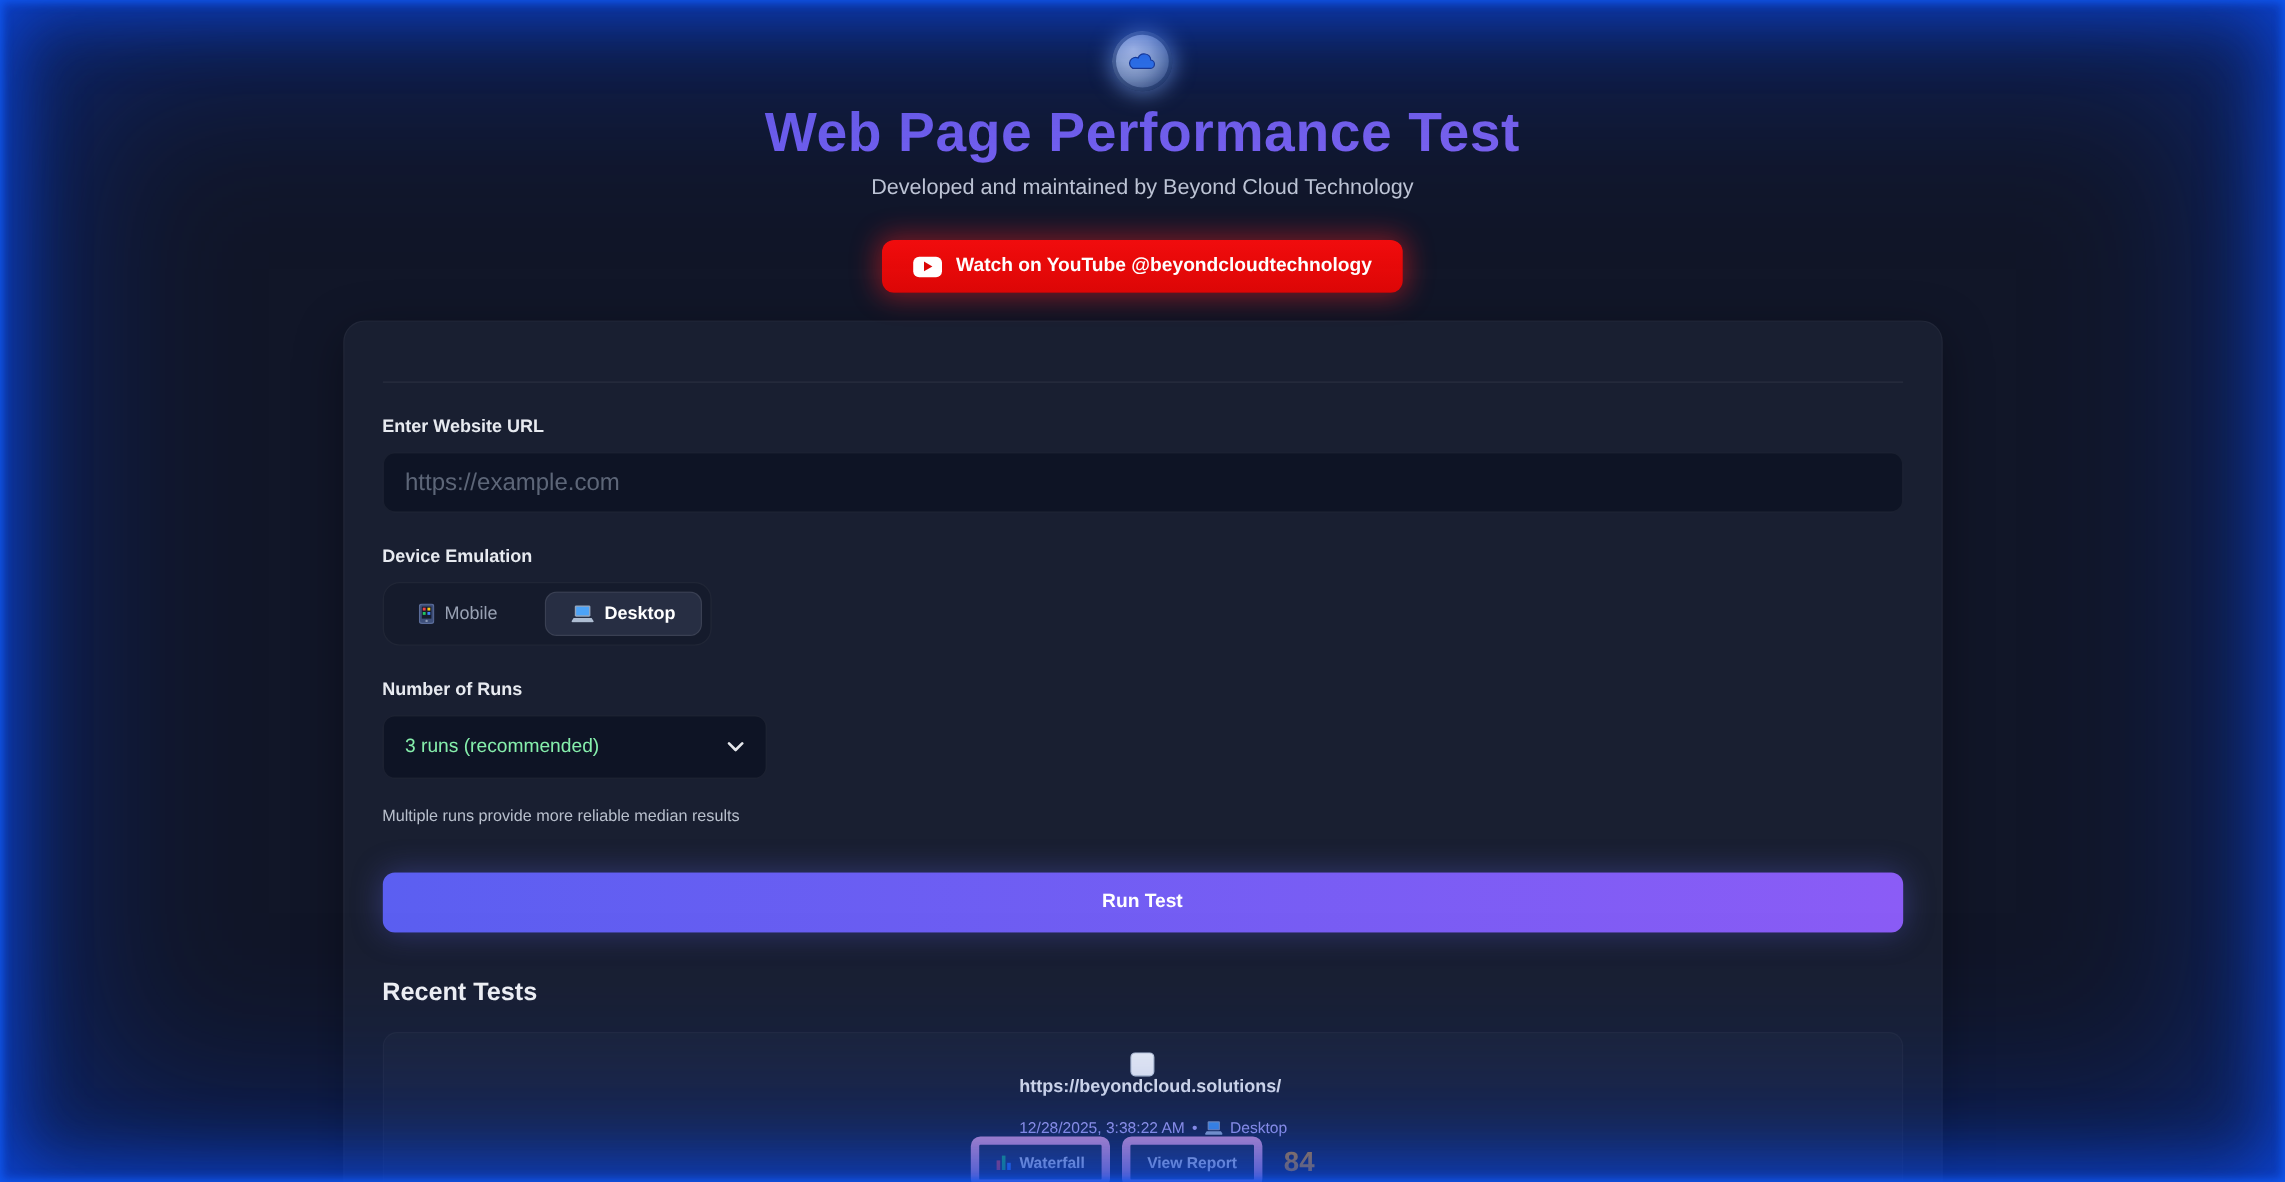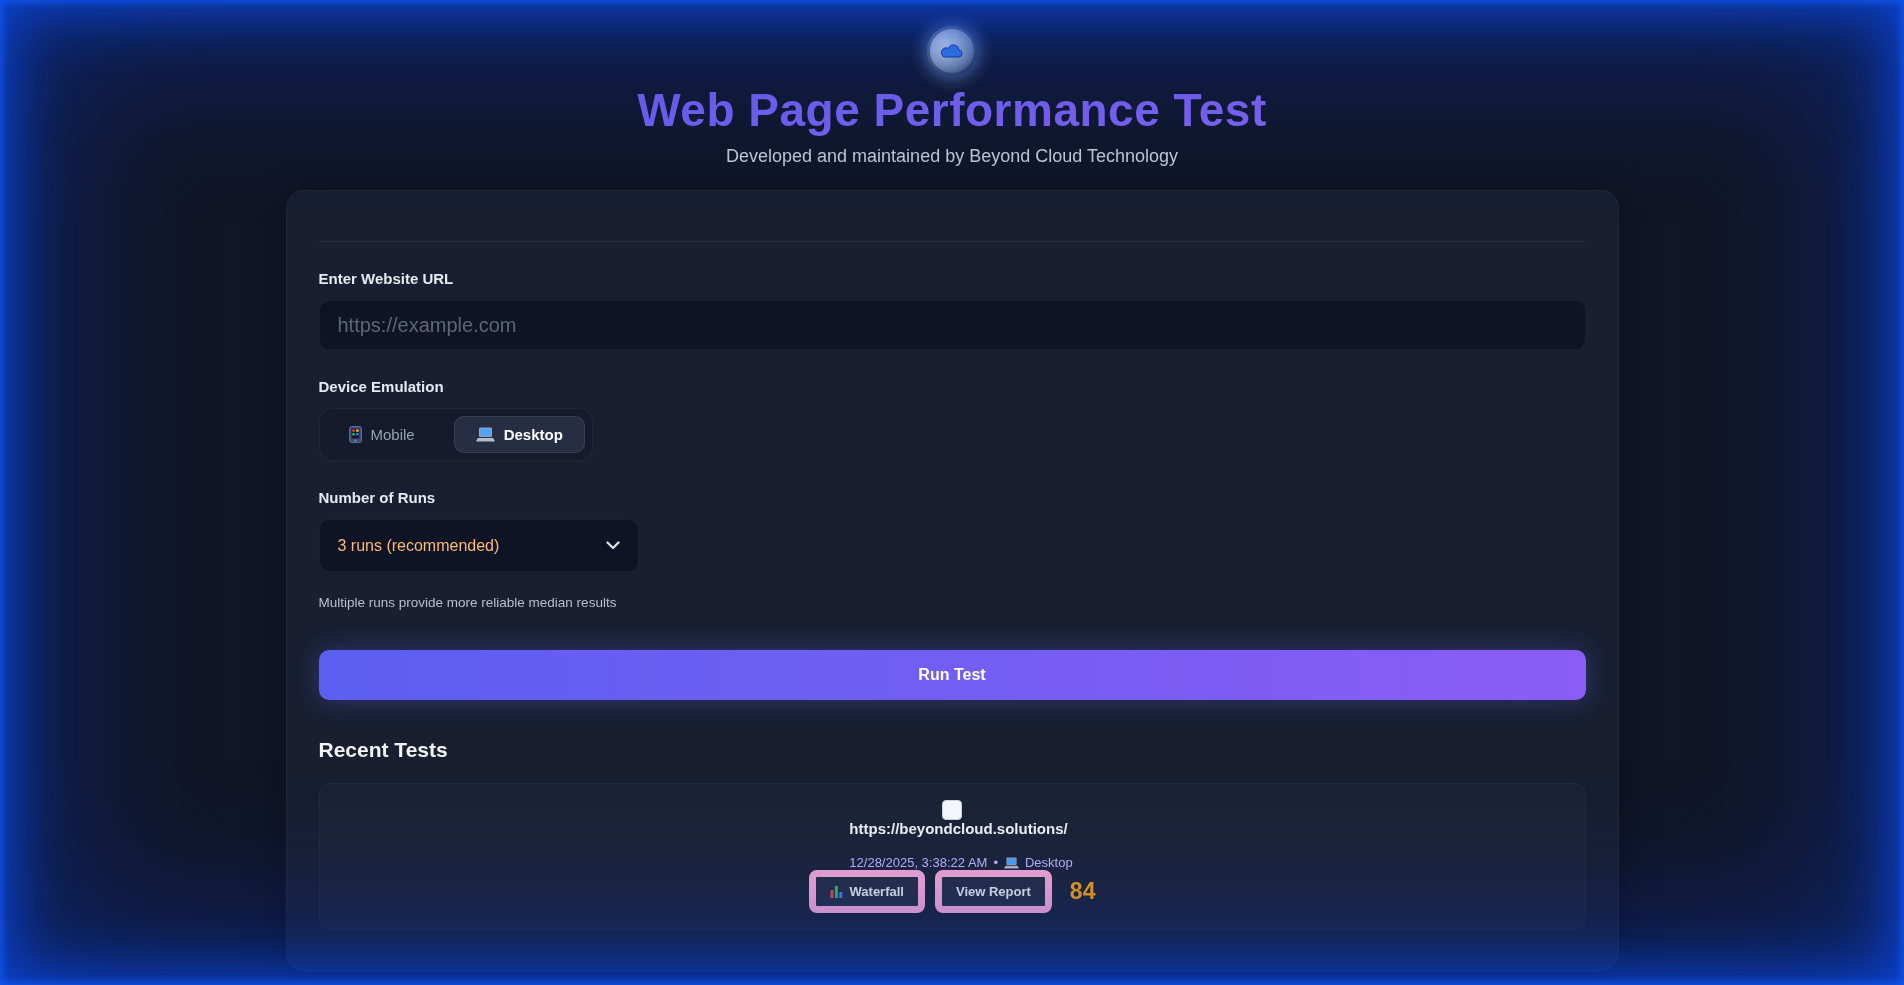--- a/index.html
+++ b/index.html
@@ -94,21 +94,21 @@
   }
   .toggle.active {
     background:#272e43; border-color:rgba(255,255,255,0.09);
     color:#ffffff; font-weight:bold;
   }
   .select-box {
     width:320px; height:53px;
     background:#0e1425; border:1px solid rgba(255,255,255,0.06); border-radius:10px;
     display:flex; align-items:center; justify-content:space-between;
     padding:0 18px; cursor:pointer;
-    font-size:16px; color:#fdba74;text-align:right;
+    font-size:16px; color:#86efac;text-align:right;
   }
   .helper-text { margin-top:23px; font-size:13.5px; color:#b8bfcc; }
   .run-btn {
     width:100%; height:50px; margin-top:12px;
     background:linear-gradient(90deg,#5b5ff1 0%, #8b5cf6 100%);
     border:none; border-radius:10px; cursor:pointer;
     color:#ffffff; font-size:16px; font-weight:bold;
     font-family:"Liberation Sans", sans-serif;
     box-shadow:0 0 26px rgba(99,102,241,0.35);
   }
@@ -143,20 +143,28 @@
 <div class="edge-glow"></div>
 
 <header class="hero">
   <div class="logo">
     <svg width="26" height="18" viewBox="0 0 26 18">
       <path d="M20 8a5.5 5.5 0 0 0-10.6-1.6A4.5 4.5 0 0 0 5 15h14a3.5 3.5 0 0 0 1-7z" fill="#3b82f6" stroke="#1e3a8a" stroke-width="1"></path>
     </svg>
   </div>
   <h1 class="page-title">Web Page Performance Test</h1>
   <p class="page-subtitle">Developed and maintained by Beyond Cloud Technology</p>
+  <div>
+    <button class="yt-btn">
+      <span class="yt-icon">
+          <span class="yt-tri"></span>
+        </span>
+      <span>Watch on YouTube @beyondcloudtechnology</span>
+    </button>
+  </div>
 </header>
 
 <section class="card">
 
 
   <hr class="divider">
 
   <div class="field">
     <label class="field-label">Enter Website URL</label>
     <input class="url-input" type="text" placeholder="https://example.com" style="">

